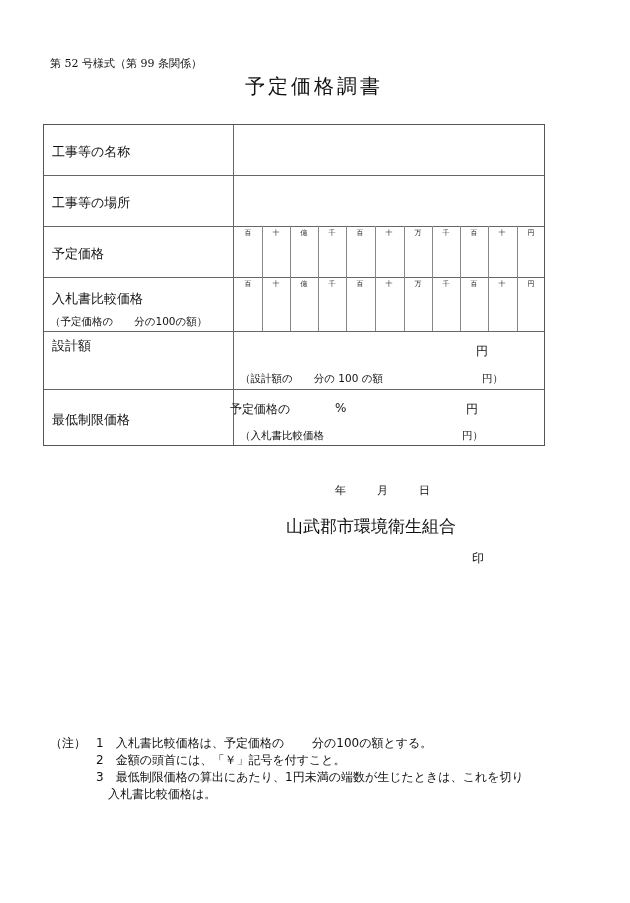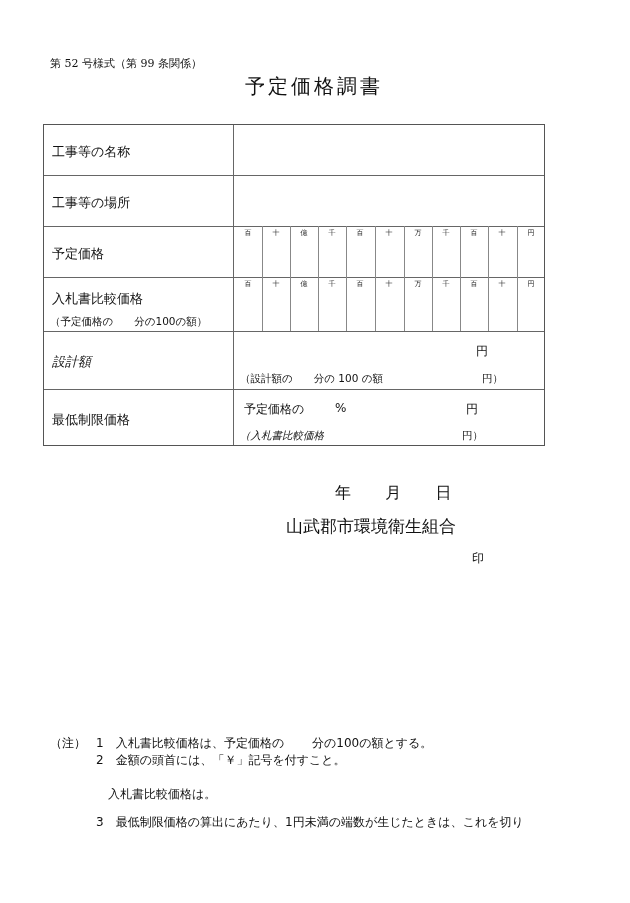--- a/index.html
+++ b/index.html
@@ -18,21 +18,21 @@
   }
   .hline { position: absolute; left: 0; height: 0; border-top: 1px solid #666; }
   .vline { position: absolute; width: 0; border-left: 1px solid #666; }
   .vthin { position: absolute; width: 0; border-left: 1px solid #888; }
   .lbl { position: absolute; font-size: 13px; left: 8px; font-family: "DejaVu Sans", sans-serif; }
   .sublbl { position: absolute; font-size: 10.5px; left: 6px; font-family: "DejaVu Sans", sans-serif; }
   .unit { position: absolute; font-size: 7px; top: 2px; width: 28px; text-align: center; color: #222; }
   .cell-text { position: absolute; font-size: 12px; font-family: "DejaVu Sans", sans-serif; }
   .small-text { position: absolute; font-size: 10.5px; font-family: "DejaVu Sans", sans-serif; text-align: center; }
 
-  .date { left: 335px; top: 483px; font-size: 16px; font-family: "DejaVu Sans", sans-serif; }
+  .date { left: 335px; top: 483px; font-size: 11px; font-family: "DejaVu Sans", sans-serif; }
   .date span { display: inline-block; }
   .org { left: 286px; top: 515px; font-size: 17px; font-family: "DejaVu Sans", sans-serif; }
   .seal { left: 472px; top: 550px; font-size: 12px; font-family: "DejaVu Sans", sans-serif; }
 
   .notes { left: 50px; top: 735px; font-size: 12px; line-height: 17px; font-family: "DejaVu Sans", sans-serif; }
   .note-head { position: absolute; left: 0; top: 0; }
   .note-line { position: absolute; white-space: nowrap; }
 </style>
 </head>
 <body>
@@ -88,42 +88,42 @@
   <div class="unit" style="left:246px;top:154px;">億</div>
   <div class="unit" style="left:274px;top:154px;">千</div>
   <div class="unit" style="left:302px;top:154px;">百</div>
   <div class="unit" style="left:331px;top:154px;">十</div>
   <div class="unit" style="left:360px;top:154px;">万</div>
   <div class="unit" style="left:388px;top:154px;">千</div>
   <div class="unit" style="left:416px;top:154px;">百</div>
   <div class="unit" style="left:444px;top:154px;">十</div>
   <div class="unit" style="left:473px;top:154px;">円</div>
 
-  <div class="lbl" style="top:228px;font-style:italic;">設計額</div>
+  <div class="lbl" style="top:212px;">設計額</div>
   <div class="cell-text" style="left:432px;top:218px;">円</div>
   <div class="small-text" style="left:196px;top:247px;white-space:nowrap;">（設計額の　　分の 100 の額</div>
   <div class="small-text" style="left:438px;top:247px;">円）</div>
 
   <div class="lbl" style="top:286px;">最低制限価格</div>
-  <div class="cell-text" style="left:200px;top:276px;">予定価格の</div>
+  <div class="cell-text" style="left:186px;top:276px;">予定価格の</div>
   <div class="cell-text" style="left:291px;top:276px;">%</div>
   <div class="cell-text" style="left:422px;top:276px;">円</div>
-  <div class="small-text" style="left:196px;top:304px;font-style:italic;">（入札書比較価格</div>
+  <div class="small-text" style="left:196px;top:304px;">（入札書比較価格</div>
   <div class="small-text" style="left:418px;top:304px;">円）</div>
 </div>
 
 <div class="abs date">
   <span>年</span>
   <span style="width:24px;"></span>
   <span>月</span>
   <span style="width:24px;"></span>
   <span>日</span>
 </div>
 <div class="abs org">山武郡市環境衛生組合</div>
 <div class="abs seal">印</div>
 
 <div class="abs notes">
   <div class="note-head">（注）</div>
   <div class="note-line" style="left:46px;top:0;">1　入札書比較価格は、予定価格の　　 分の100の額とする。</div>
   <div class="note-line" style="left:46px;top:17px;text-align:center;">2　金額の頭首には、「￥」記号を付すこと。</div>
-  <div class="note-line" style="left:46px;top:34px;margin-top:45px;">3　最低制限価格の算出にあたり、1円未満の端数が生じたときは、これを切り</div>
+  <div class="note-line" style="left:46px;top:34px;">3　最低制限価格の算出にあたり、1円未満の端数が生じたときは、これを切り</div>
   <div class="note-line" style="left:46px;top:51px;">　入札書比較価格は。</div>
 </div>
 
 </body></html>

